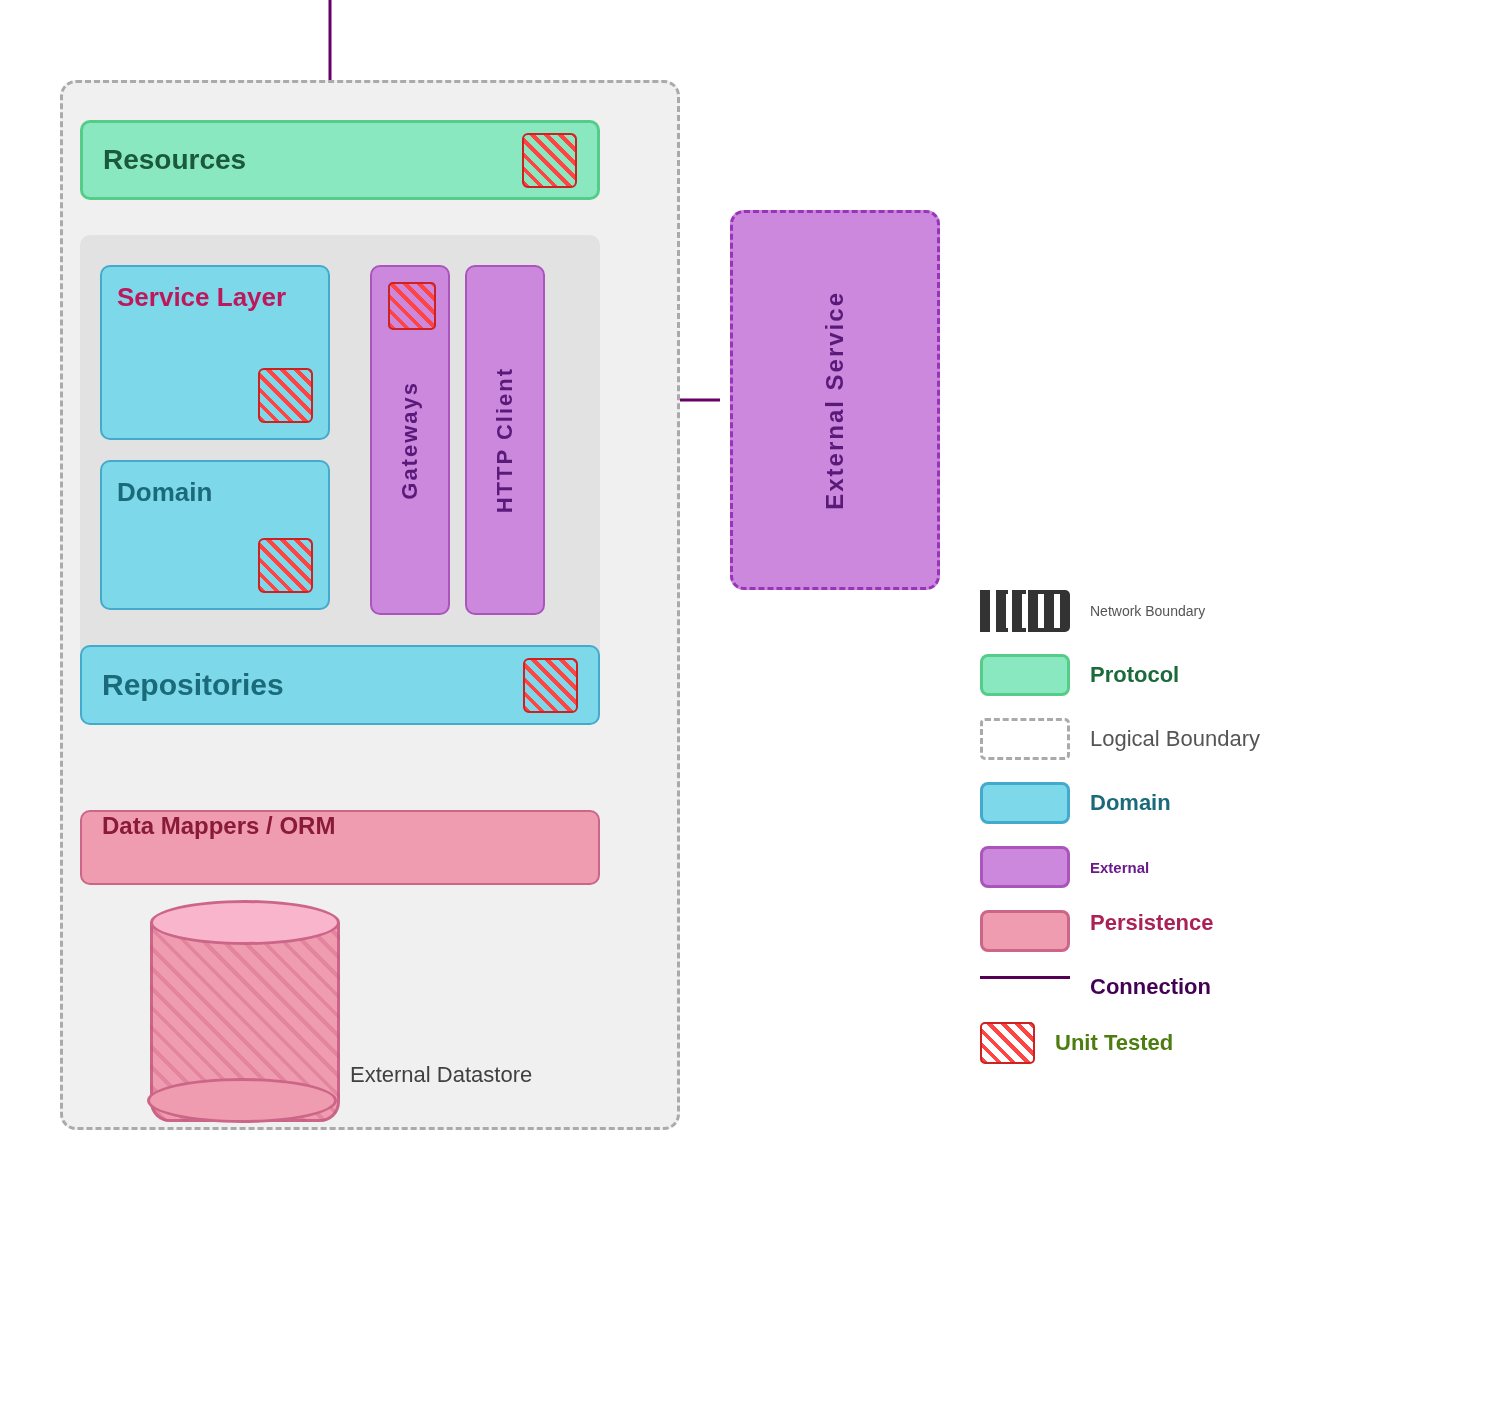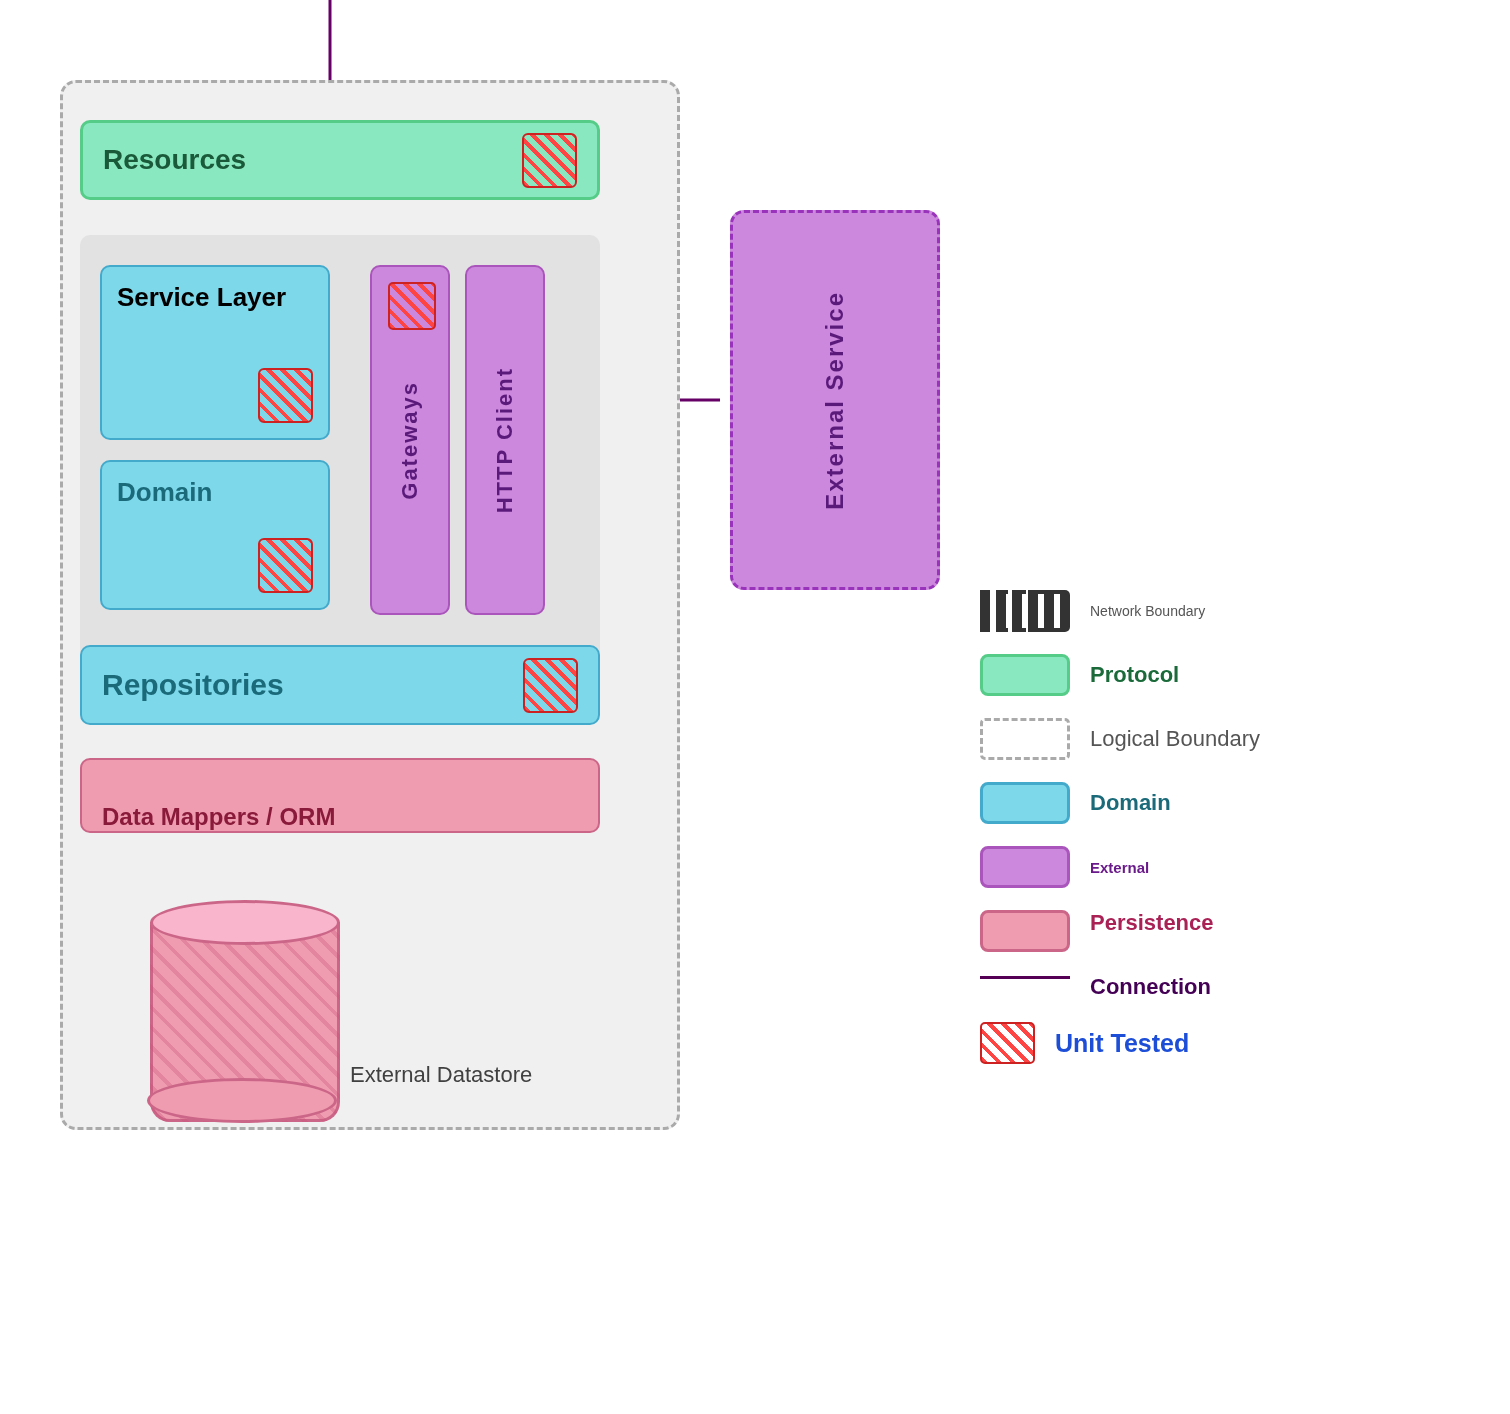--- a/index.html
+++ b/index.html
@@ -102,21 +102,21 @@
   width: 230px;
   height: 175px;
   background: #7dd8ea;
   border: 2px solid #44aacc;
   border-radius: 10px;
   padding: 15px;
   display: flex;
   flex-direction: column;
   justify-content: space-between;
 ">
-  <span style="font-size:26px;font-weight:bold;color:#000000;line-height:1.2;">Service Layer</span>
+  <span style="font-size:26px;font-weight:bold;color:#be185d;line-height:1.2;">Service Layer</span>
   <div style="
     width: 55px; height: 55px; align-self: flex-end;
     background: repeating-linear-gradient(45deg, #ff4444, #ff4444 4px, transparent 4px, transparent 10px);
     border: 2px solid #cc2222;
     border-radius: 6px;
   "></div>
 </div>
 
 <div style="
   position: absolute;
@@ -205,29 +205,29 @@
   <div style="
     width: 55px; height: 55px;
     background: repeating-linear-gradient(45deg, #ff4444, #ff4444 4px, transparent 4px, transparent 10px);
     border: 2px solid #cc2222;
     border-radius: 6px;
   "></div>
 </div>
 
 <div style="
   position: absolute;
-  top: 758px;
+  top: 810px;
   left: 80px;
   width: 520px;
   height: 75px;
   background: #f09cb0;
   border: 2px solid #cc6688;
   border-radius: 10px;
   display: flex;
-  align-items: flex-end;
+  align-items: flex-start;
   padding: 0 20px;
 ">
   <span style="font-size:24px;font-weight:bold;color:#8a1a3a;">Data Mappers / ORM</span>
 </div>
 
 <div style="position:absolute; top:900px; left:150px; width:190px; height:220px;">
 
   <div style="
     position: absolute;
     top: 0; left: 0;
@@ -391,15 +391,15 @@
   </div>
 
   <div style="display:flex; align-items:center; margin-bottom:22px;">
     <div style="
       width: 55px; height: 42px; margin-right: 20px;
       background: repeating-linear-gradient(45deg, #ff4444, #ff4444 4px, transparent 4px, transparent 10px);
       border: 2px solid #cc2222;
       border-radius: 5px;
       flex-shrink: 0;
     "></div>
-    <span style="font-size:25px; color:#1d4ed8; font-weight:bold;">Unit Tested</span>
+    <span style="font-size:22px; color:#4d7c0f; font-weight:bold;">Unit Tested</span>
   </div>
 </div>
 
 </body></html>

